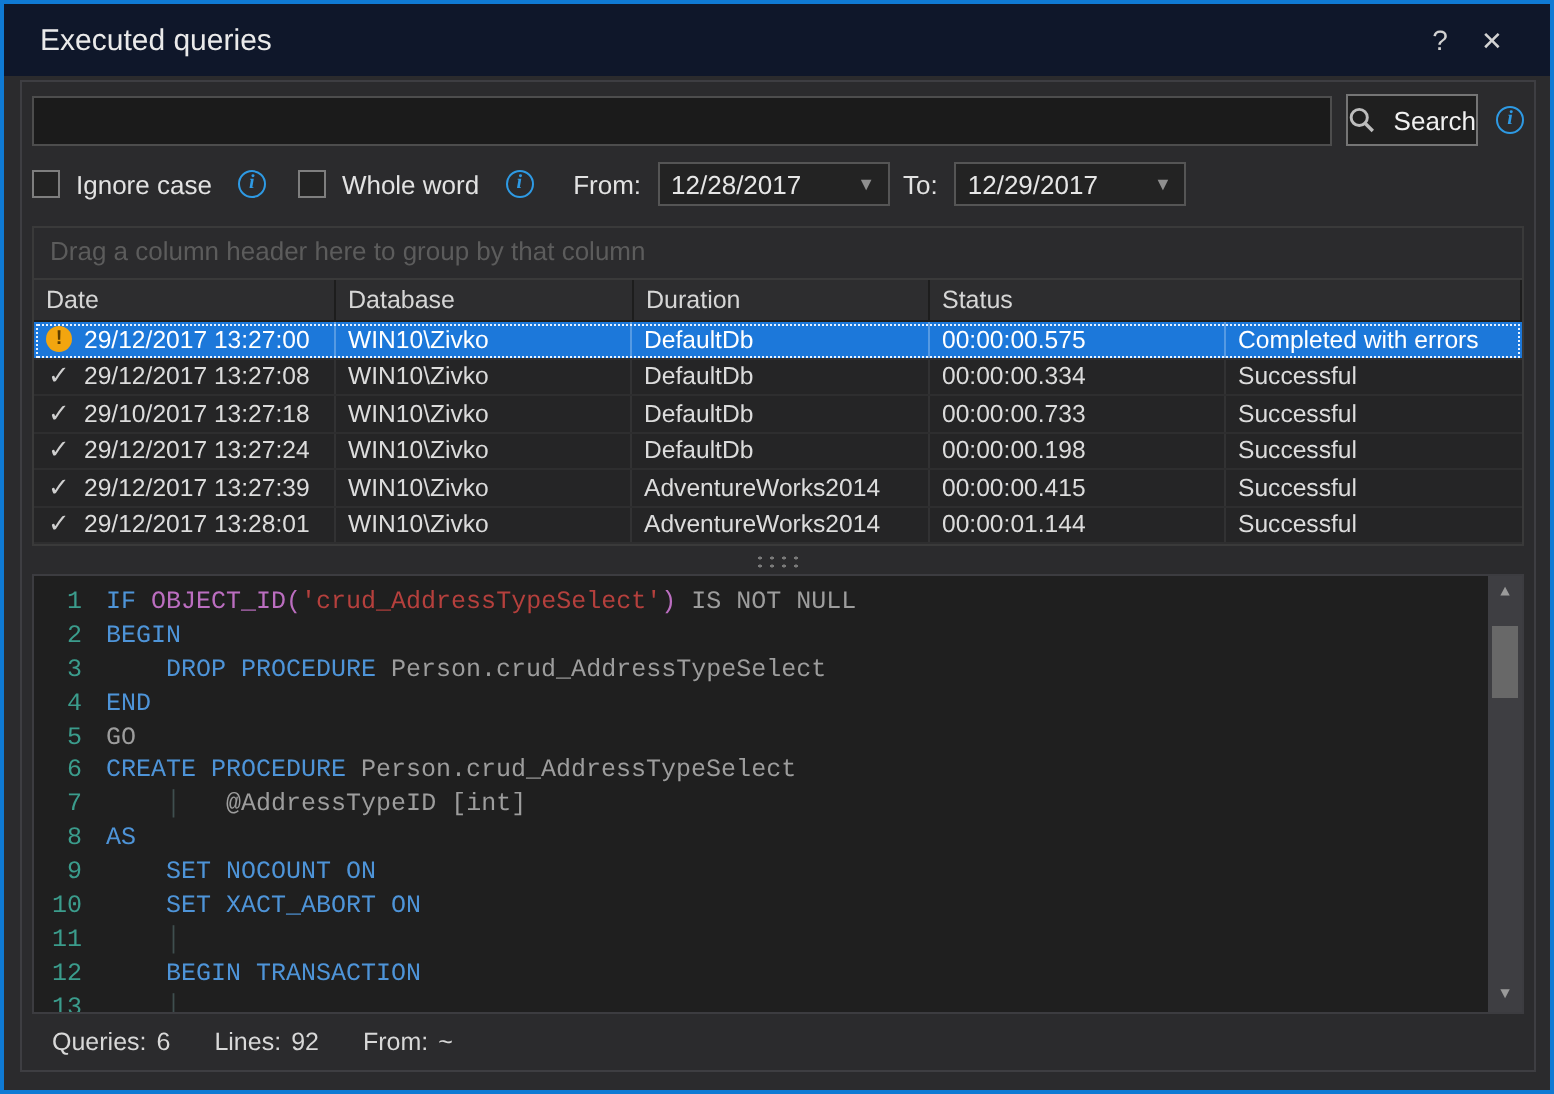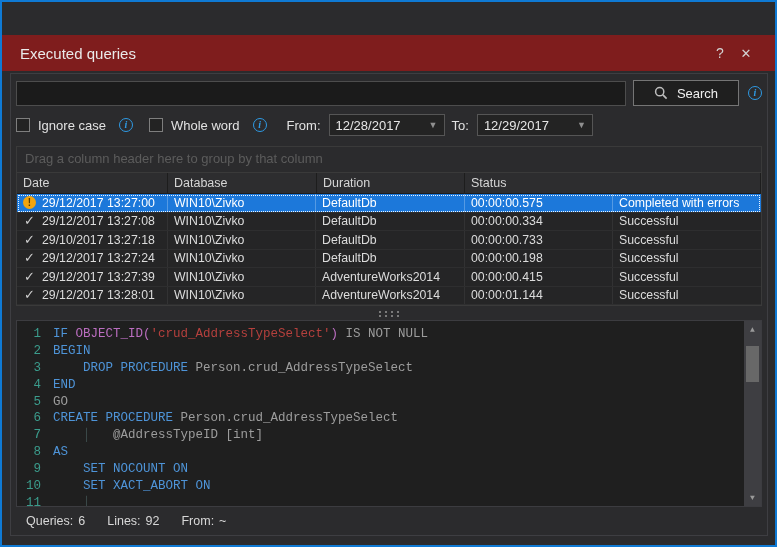--- a/index.html
+++ b/index.html
@@ -12,22 +12,21 @@
     width: 777px; height: 547px;
     background: #2b2b2d;
     border: 2px solid #0f7ad4;
     display: flex; flex-direction: column;
   }
   
   .titlebar {
     height: 36px; flex: 0 0 36px;
     display: flex; align-items: center;
     padding: 0 16px 0 18px;
-    background: #7f1d1d;
-    margin-top: 33px;
+    background: #0f172a;
   }
   .title { color: #eaeaea; font-size: 15px; flex: 1; }
   .tb-btn {
     color: #d2d2d2; font-size: 14px; width: 26px; text-align: center;
     cursor: default; user-select: none;
   }
   .tb-btn.close { font-size: 13px; }
   
   .content {
     flex: 1; margin: 2px 7px 9px 8px;
@@ -40,21 +39,21 @@
   
   .search-row { display: flex; align-items: center; flex: 0 0 26px; }
   .search-input {
     flex: 1; height: 25px;
     background: #1b1b1b; border: 1px solid #4d4d4d;
     color: #e6e6e6; font-size: 13px; padding: 0 6px;
     font-family: "Liberation Sans", sans-serif;
     outline: none;
   }
   .search-btn {
-    margin-left: 7px; width: 106px; height: 26px;
+    margin-left: 7px; width: 66px; height: 26px;
     background: #1f1f1f; border: 1px solid #757575;
     color: #f0f0f0; font-size: 13px;
     display: flex; align-items: center; justify-content: center; gap: 9px;
     cursor: default;
   }
   .info-ico {
     width: 14px; height: 14px; flex: 0 0 14px;
     border: 1px solid #2e9ae4; border-radius: 50%;
     color: #2e9ae4; font: italic bold 10px/12px "Liberation Serif", serif;
     text-align: center; margin-left: 9px; user-select: none;

